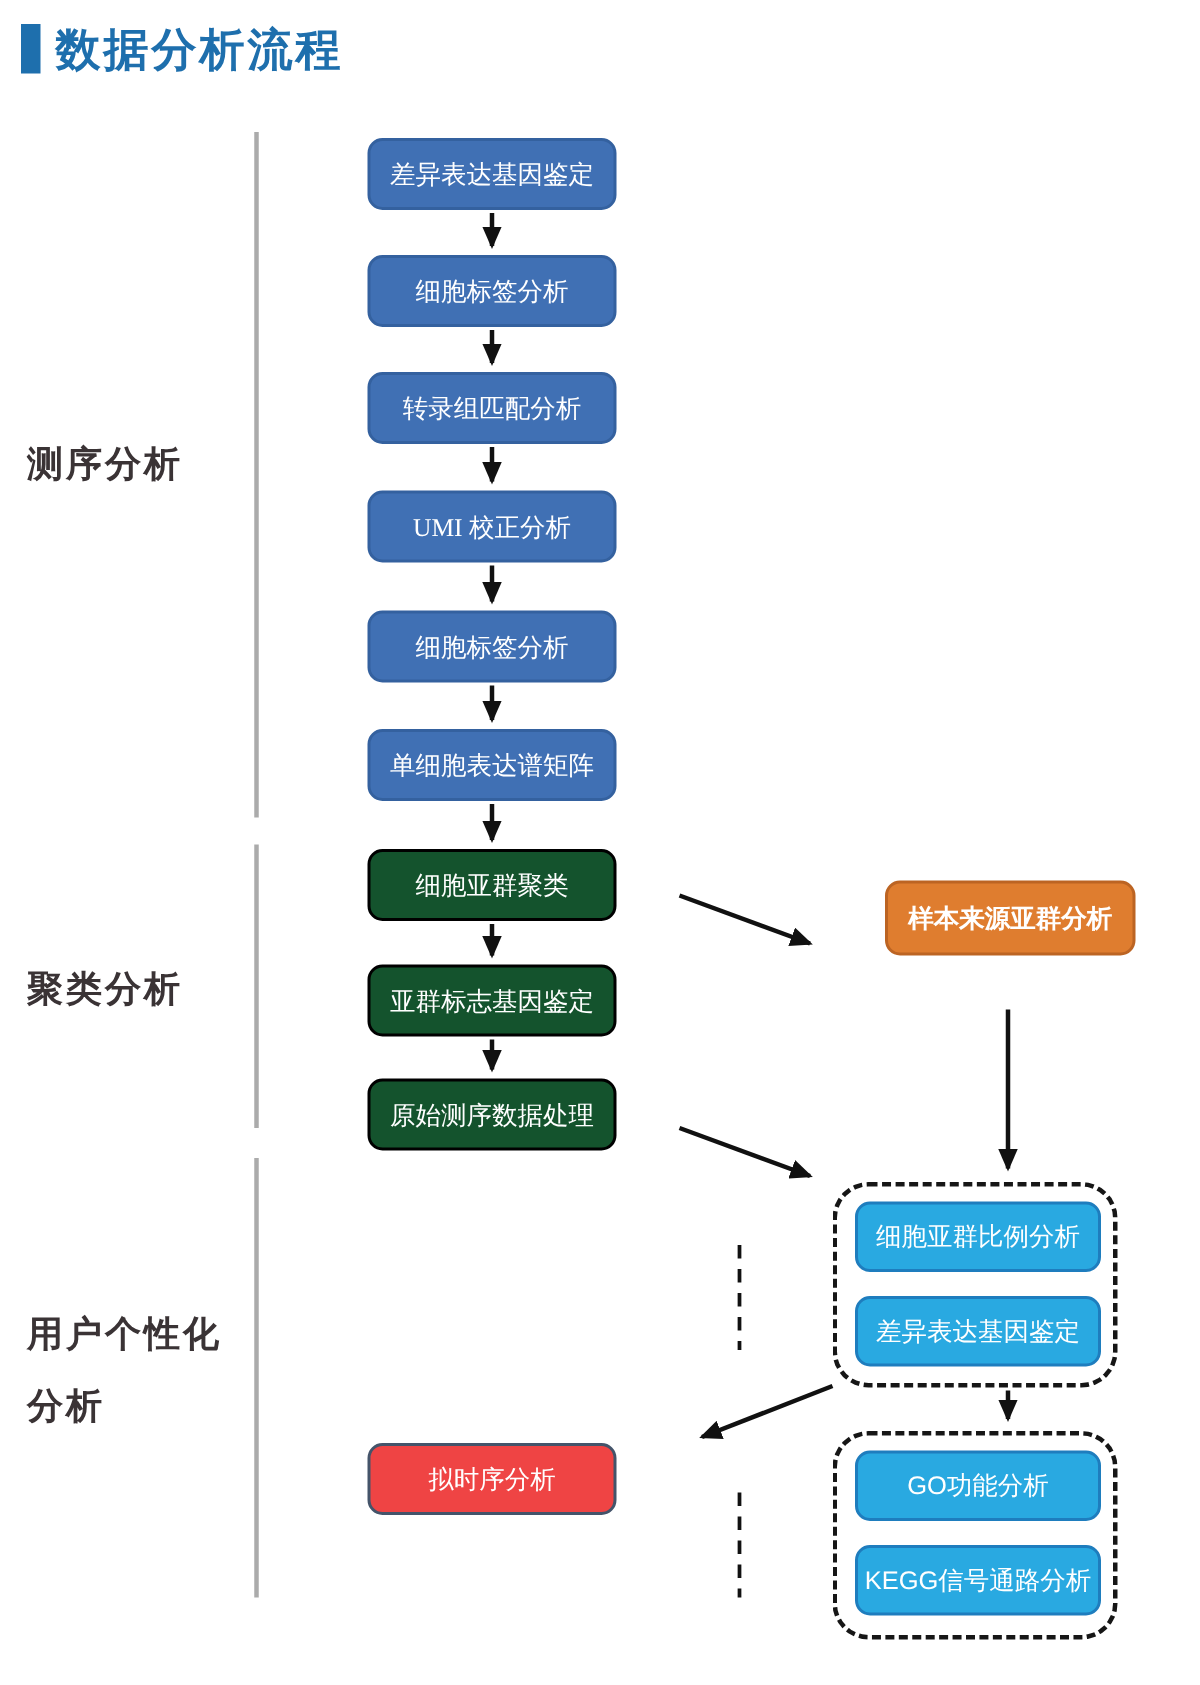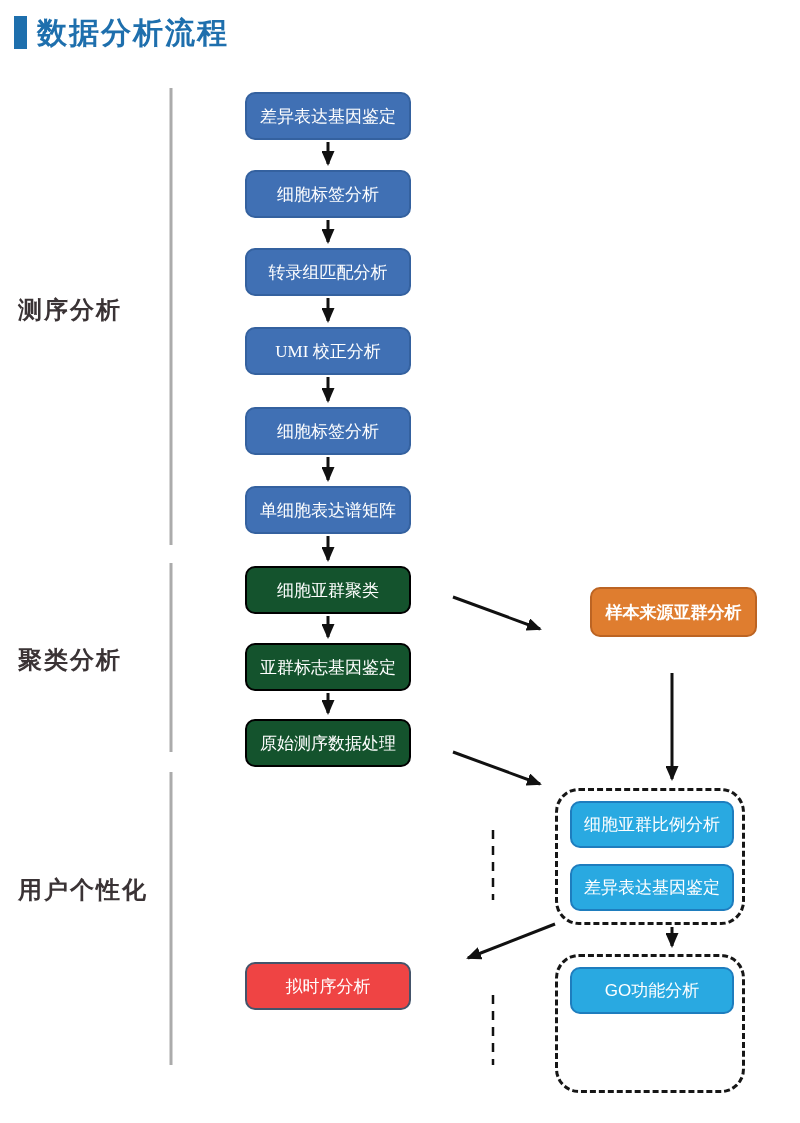--- a/index.html
+++ b/index.html
@@ -50,20 +50,21 @@
 
 <div class="canvas">
 
   <div class="title-accent-bar"></div>
   <div class="page-title">数据分析流程</div>
 
   <div class="section-label lbl-sequencing">测序分析</div>
   <div class="section-label lbl-clustering">聚类分析</div>
   <div class="section-label lbl-personalized">
     <span style="display:block">用户个性化</span>
+    <span style="display:block">分析</span>
   </div>
 
   <svg class="connector-layer" viewBox="0 0 800 1123">
     <defs>
       <marker id="ah" markerUnits="userSpaceOnUse" markerWidth="15" markerHeight="13" refX="13" refY="6.5" orient="auto">
         <path d="M0,0 L15,6.5 L0,13 z" fill="#111111"></path>
       </marker>
     </defs>
 
     <g stroke="#ABABAB" stroke-width="3">
@@ -115,15 +116,16 @@
 
   <div class="dashed-group group1">
     <div class="box box-cyan g-inner gi1">细胞亚群比例分析</div>
     <div class="box box-cyan g-inner gi2">差异表达基因鉴定</div>
   </div>
 
   <div class="box box-cyan-slate col-main b10">拟时序分析</div>
 
   <div class="dashed-group group2">
     <div class="box box-cyan g-inner gi1">GO功能分析</div>
+    <div class="box box-cyan g-inner gi2">KEGG信号通路分析</div>
   </div>
 
 </div>
 
 </body></html>

